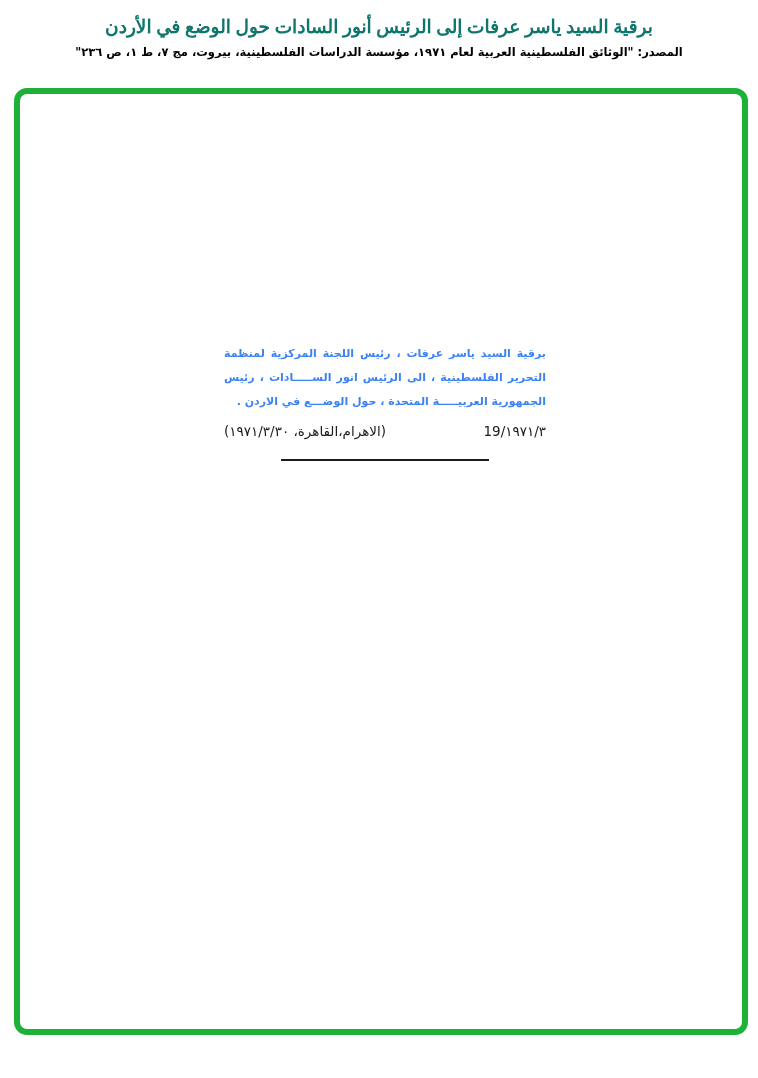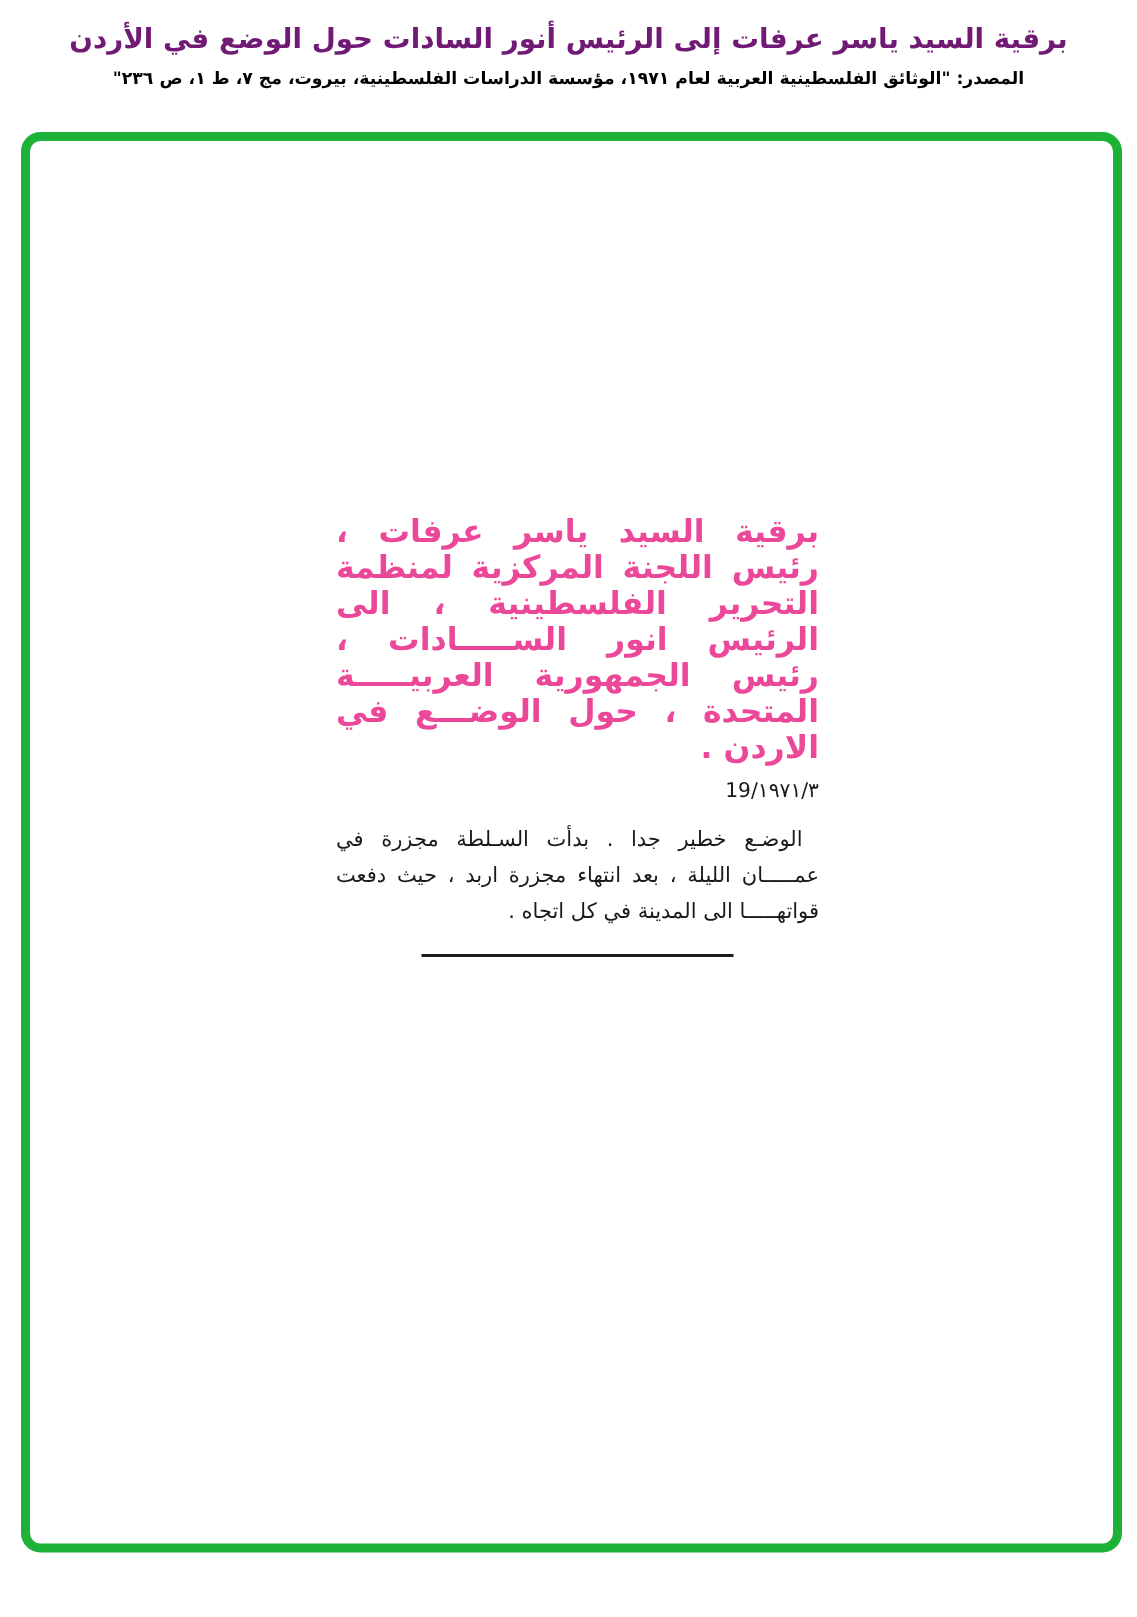--- a/index.html
+++ b/index.html
@@ -23,22 +23,23 @@
     top: 14px;
     left: 0;
     right: 0;
     text-align: center;
   }
   .page-title {
     margin: 0;
     font-size: 18.5px;
     line-height: 26px;
     font-weight: 700;
-    color: #701a75;
+    color: #0f766e;
     letter-spacing: 0;
+    font-family: Liberation Serif, serif;
   }
   .source-citation {
     margin-top: 4px;
     font-size: 11.5px;
     line-height: 16px;
     font-weight: 700;
     color: #000;
   }
   
   .document-frame {
@@ -55,25 +56,25 @@
   .doc {
     position: absolute;
     top: 342px;
     right: 212px;
     width: 322px;
     direction: rtl;
     color: #1a1a1a;
   }
   .doc-heading {
     margin: 0;
-    font-size: 21px;
+    font-size: 11px;
     line-height: 24px;
     font-weight: 700;
     text-align: justify;
-    color: #ec4899;
+    color: #3b82f6;
   }
   .date-line {
     display: flex;
     justify-content: space-between;
     align-items: baseline;
     margin-top: 5px;
     font-size: 13.5px;
     line-height: 24px;
     font-weight: 400;
   }
@@ -106,22 +107,22 @@
   </div>
 
   <div class="document-frame" style="border-color: rgb(29, 177, 56);"></div>
 
   <div class="doc">
 
     <p class="doc-heading">برقية السيد ياسر عرفات ، رئيس اللجنة المركزية لمنظمة التحرير الفلسطينية ، الى الرئيس انور الســـــادات ، رئيس الجمهورية العربيـــــة المتحدة ، حول الوضـــع في الاردن .</p>
 
     <div class="date-line">
       <span class="doc-date">١٩٧١/٣/19</span>
+      <span class="publication-ref">(الاهرام،القاهرة، ١٩٧١/٣/٣٠)</span>
     </div>
 
-    <p class="doc-paragraph first">الوضـع خطير جدا . بدأت السـلطة مجزرة في عمـــــان الليلة ، بعد انتهاء مجزرة اربد ، حيث دفعت قواتهـــــا الى المدينة في كل اتجاه .</p>
 
 
     <div class="divider-line"></div>
 
   </div>
 
 </div>
 
 </body></html>

